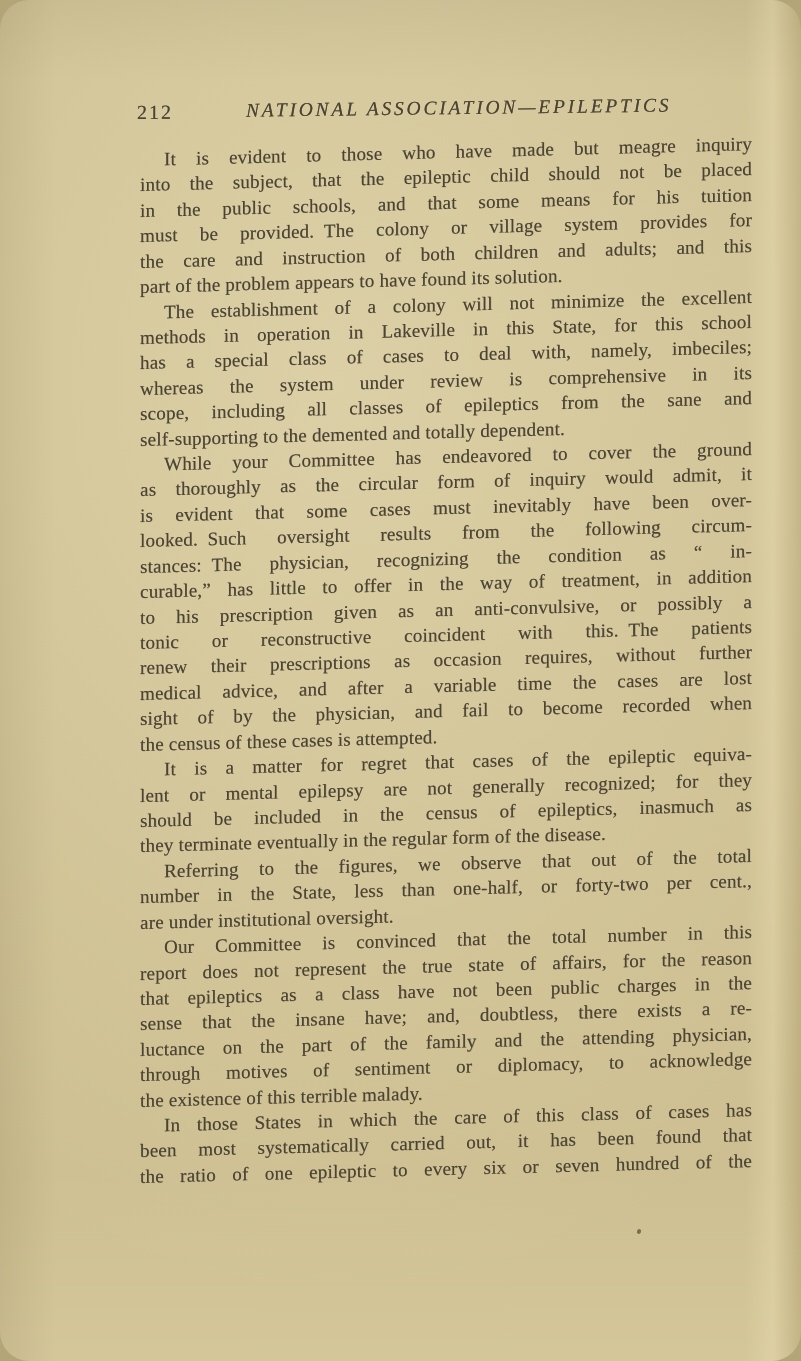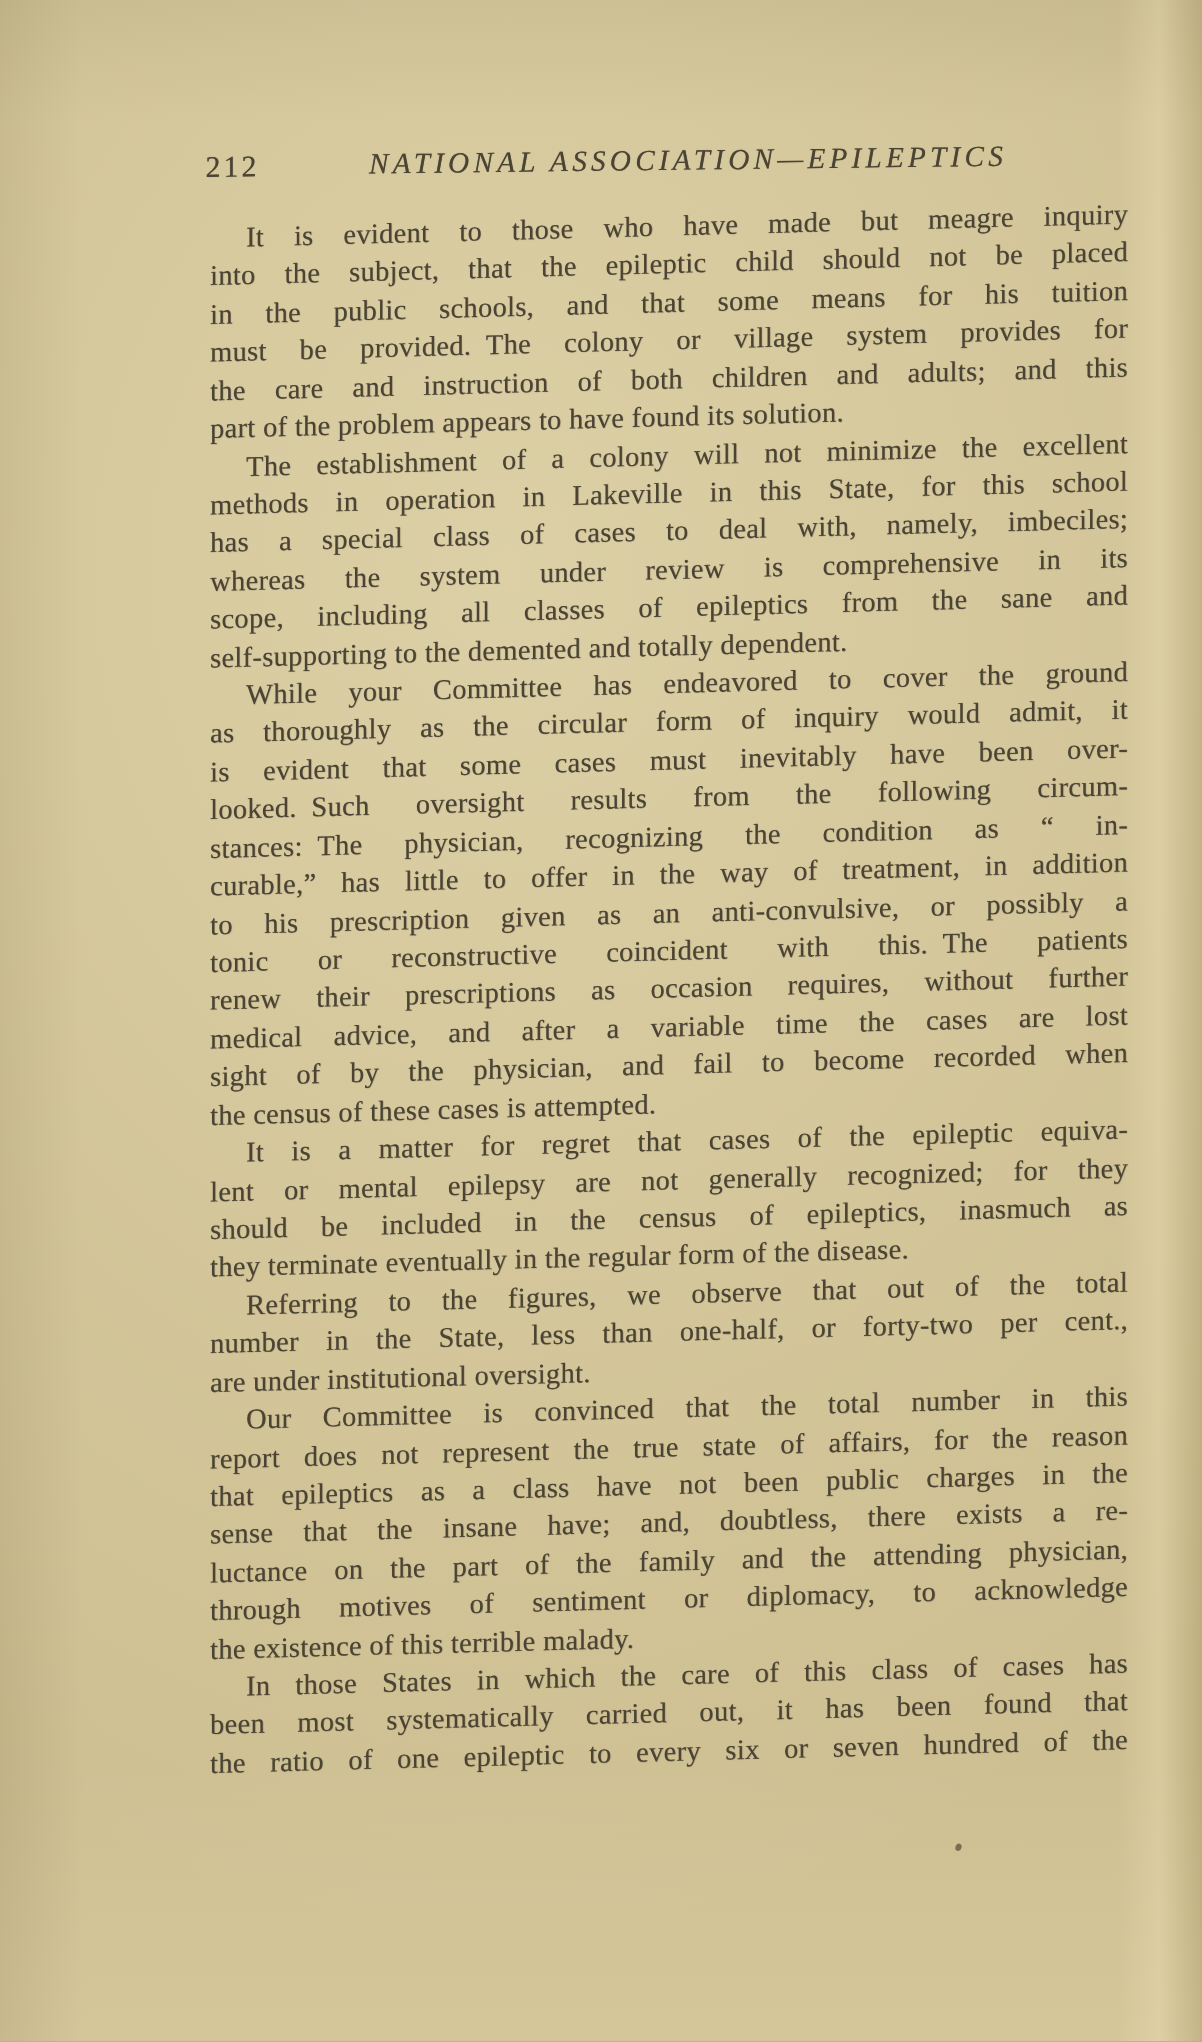--- a/index.html
+++ b/index.html
@@ -5,20 +5,21 @@
   html,body{margin:0;padding:0;background:#b3a578;}
   .page{
     position:relative;width:801px;height:1361px;overflow:hidden;
     background:
       radial-gradient(130% 95% at 42% 28%, rgba(255,246,214,0.30) 0%, rgba(255,246,214,0.10) 45%, rgba(0,0,0,0) 72%),
       linear-gradient(to right, rgba(80,65,30,0.10) 0%, rgba(0,0,0,0) 7%, rgba(0,0,0,0) 93%, rgba(255,242,200,0.22) 96.5%, rgba(130,105,55,0.20) 100%),
       linear-gradient(to bottom, rgba(85,75,45,0.09) 0%, rgba(0,0,0,0) 6%, rgba(0,0,0,0) 86%, rgba(255,244,206,0.14) 100%),
       #cdbf91;
     font-family:"Liberation Serif", serif;
     color:#4b4434;
+    border-radius:29px;
   }
   .header{
     position:absolute;left:140px;top:101px;width:612px;height:28px;
     transform:skewY(-0.7deg);transform-origin:0 0;
     text-shadow:0 0 0.5px rgba(75,68,52,0.7);
   }
   .pagenum{position:absolute;left:-3px;top:0;font-size:20px;letter-spacing:2px;}
   .title{
     position:absolute;left:106px;top:0;
     font-style:italic;font-size:19.5px;letter-spacing:2.8px;white-space:nowrap;

